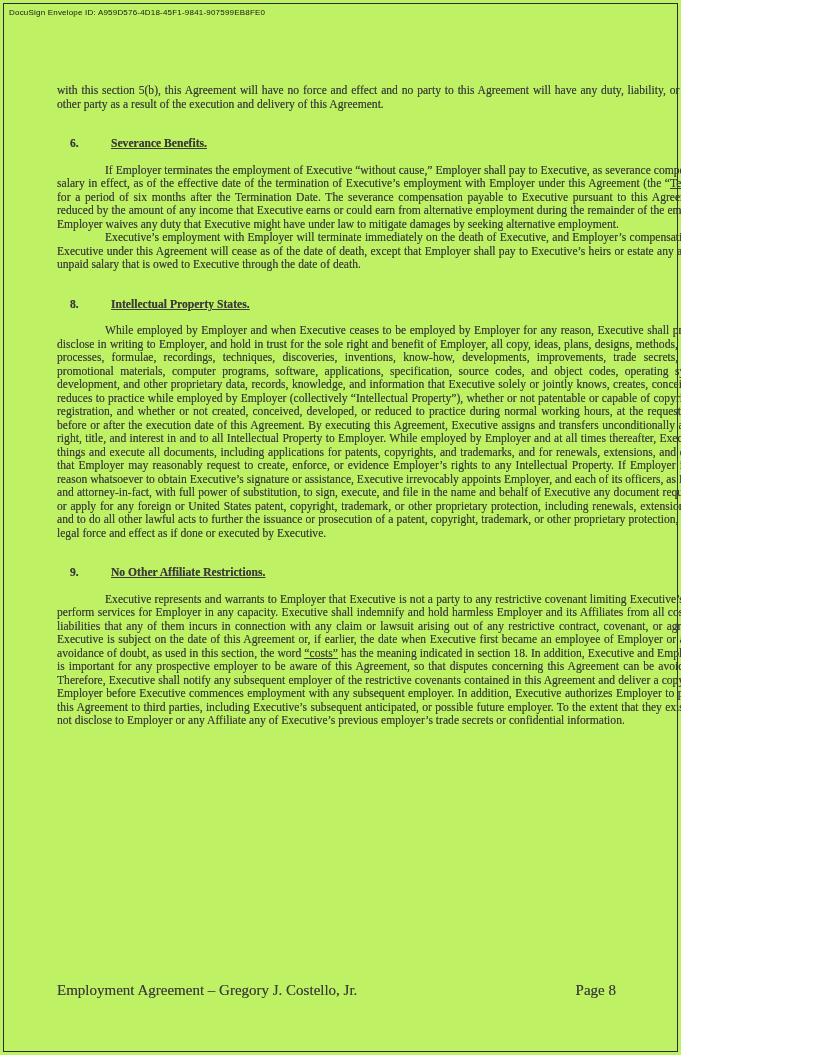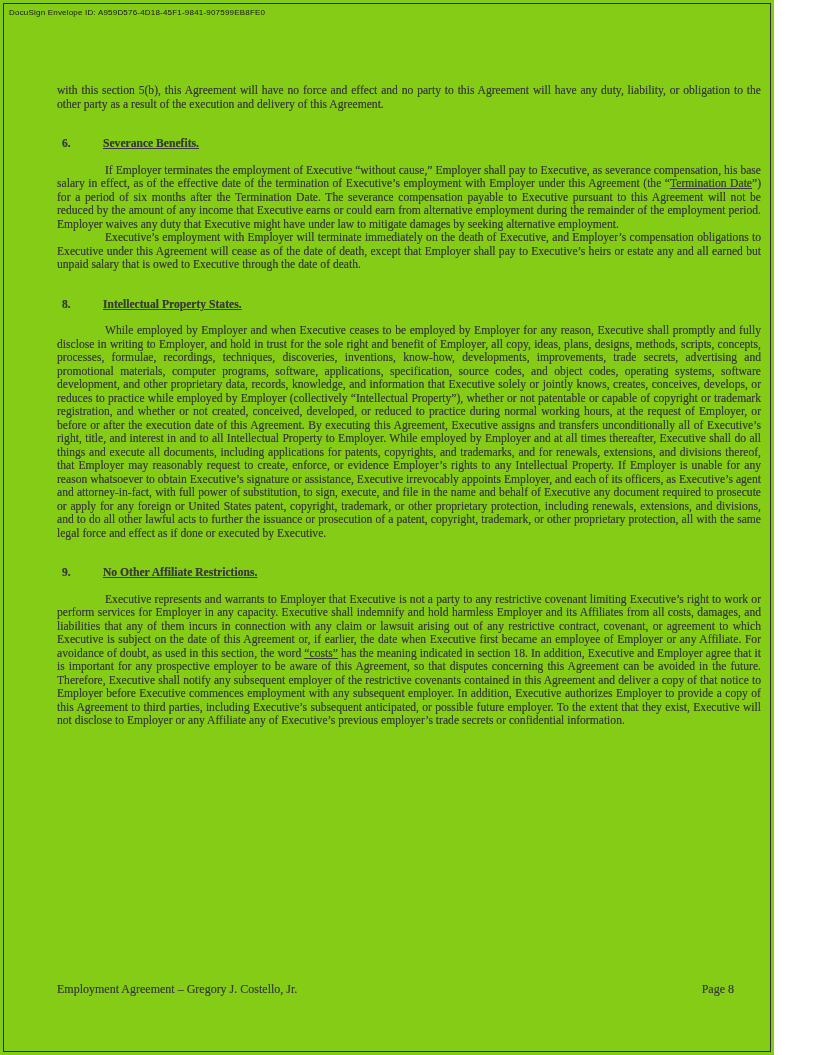--- a/index.html
+++ b/index.html
@@ -2,23 +2,23 @@
 <html><head>
 <meta charset="utf-8">
 <style>
   html, body {
     margin: 0;
     padding: 0;
     background: #ffffff;
   }
   .page {
     position: relative;
-    width: 774px;
+    width: 681px;
     height: 1055px;
-    background: #84cc16;
+    background: #bef264;
     overflow: hidden;
     font-family: "Liberation Serif", serif;
     color: #3a3a3a;
   }
   .page-border {
     position: absolute;
     inset: 3px;
     border: 1px solid #2b2b2b;
     pointer-events: none;
   }
@@ -42,44 +42,44 @@
     text-shadow: 0 0 0.4px rgba(40,40,40,0.55);
   }
   .para {
     margin: 0;
     text-indent: 48px;
   }
   .para.no-indent {
     text-indent: 0;
   }
   .sec-heading {
-    margin: 26px 0 13px 0;
+    margin: 26px 0 13px 8px;
     font-weight: bold;
     text-align: left;
   }
   .sec-num {
     display: inline-block;
     min-width: 46px;
     padding-left: 5px;
     box-sizing: border-box;
   }
   .sec-title {
     text-decoration: underline;
   }
   .defined-term {
     text-decoration: underline;
   }
   .doc-footer {
     position: absolute;
     left: 57px;
-    right: 40px;
+    right: 65px;
     top: 982px;
     display: flex;
     justify-content: space-between;
-    font-size: 12px;
+    font-size: 15px;
     color: #3a3a3a;
     text-shadow: 0 0 0.4px rgba(40,40,40,0.5);
   }
 </style>
 </head>
 <body>
 
 <div class="page">
   <div class="page-border"></div>
 

